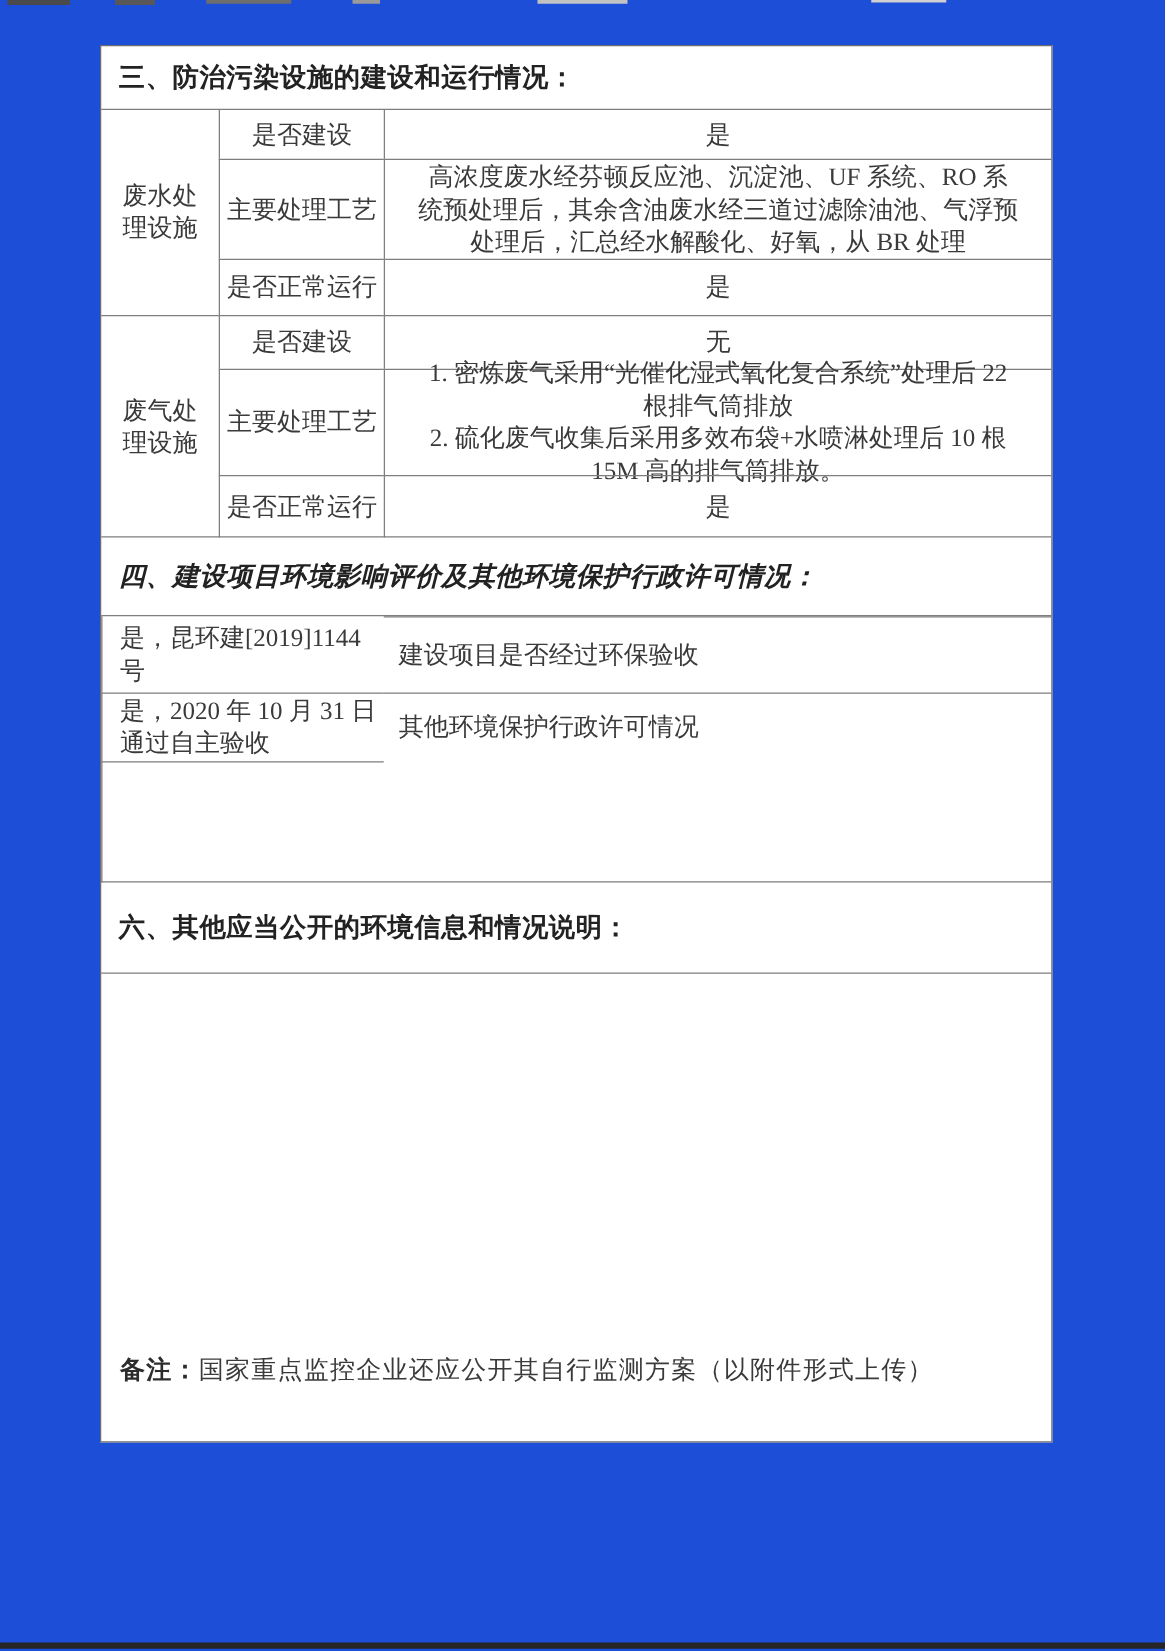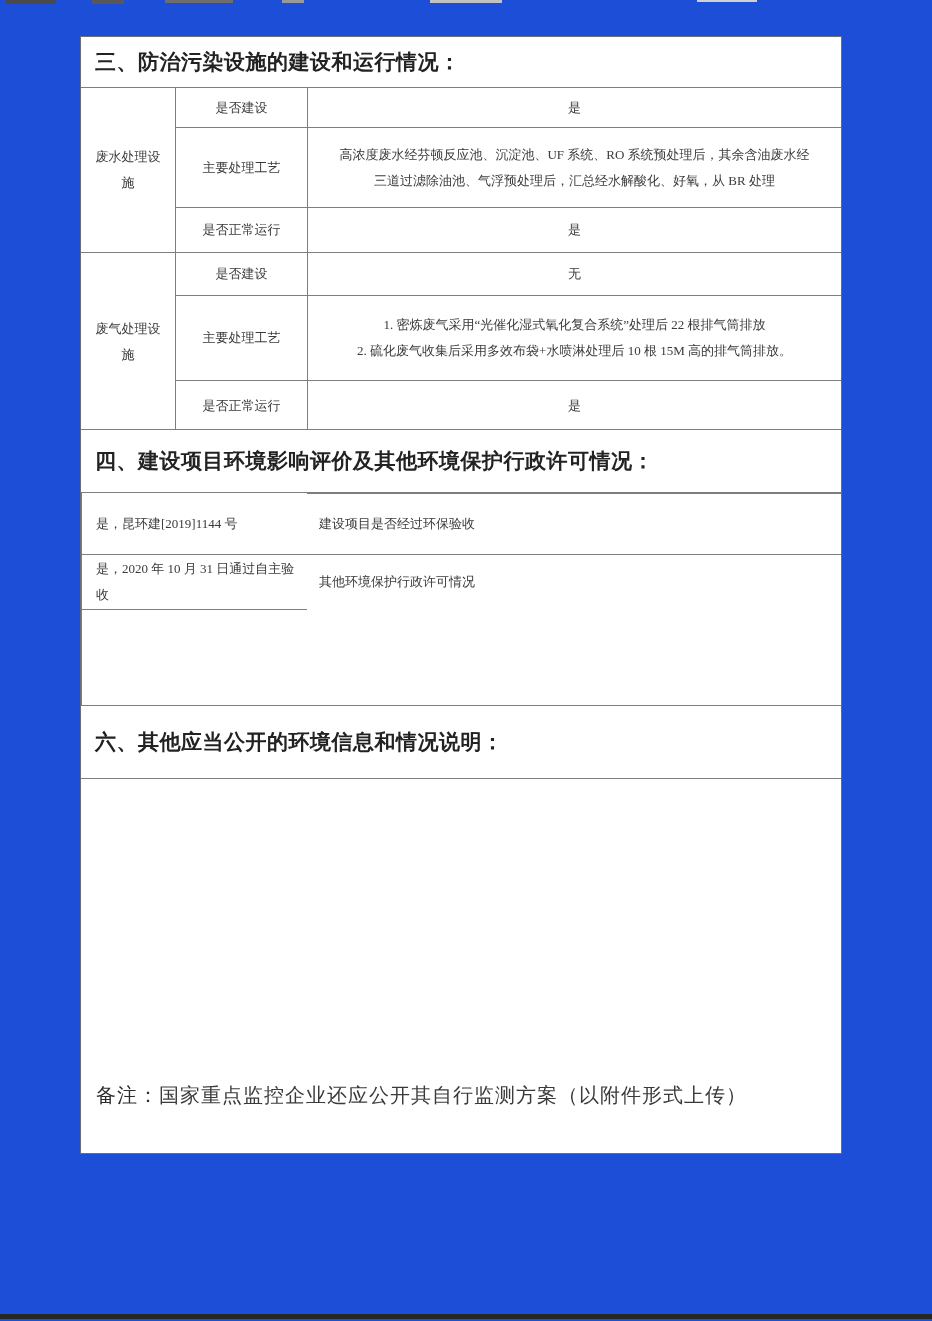--- a/index.html
+++ b/index.html
@@ -36,54 +36,54 @@
   .hdr{display:flex;align-items:center;padding-left:14px;}
   .hdr .h{
     font-family:var(--sans);font-weight:700;font-size:21px;
     color:var(--head-ink);letter-spacing:0.5px;
   }
   .hdr .suffix{
     font-family:var(--serif);font-weight:400;font-size:20px;
     color:#454545;letter-spacing:1px;
   }
   .s3h{height:50px;}
-  .s4h{height:63px;}
+  .s4h{height:63px;font-style:italic;}
   .s5{height:78px;}
   .s6h{height:73px;align-items:center;}
 
   
   .grid3{
     display:grid;height:342px;
     grid-template-columns:94px 132px 1fr;
     grid-template-rows:39px 80px 45px 43px 85px 50px;
   }
   .cell{
     box-sizing:border-box;display:flex;align-items:center;justify-content:center;
-    text-align:center;font-size:13px;line-height:26px;color:var(--body-ink);
+    text-align:center;font-size:20px;line-height:26px;color:var(--body-ink);
   }
   .bt{border-top:1px solid var(--line);}
   .bl{border-left:1px solid var(--line);}
   .gcell{word-break:break-all;padding:0 11px;}
   .g1{grid-column:1;grid-row:1/4;}
   .g2{grid-column:1;grid-row:4/7;}
   .vtext{padding:6px 26px;white-space:pre-line;}
 
   
   .grid4{
     display:grid;height:213px;
     grid-template-columns:226px 1fr;
     grid-template-rows:61px 55px 97px;
   }
   .lcell{justify-content:flex-start;text-align:left;padding-left:12px;}
   .vleft{justify-content:flex-start;text-align:left;padding-left:14px;}
 
   
   .bigbox{position:relative;height:375px;}
   .note{position:absolute;left:15px;bottom:44px;font-size:20px;letter-spacing:1px;}
-  .note-label{font-weight:400;color:#2c2c2c;}
+  .note-label{font-weight:700;color:#2c2c2c;}
   .note-text{color:var(--body-ink);margin-top:41px;}
 </style>
 </head>
 <body>
 
 <div class="page">
 
   <div class="artifact a1"></div>
   <div class="artifact a2"></div>
   <div class="artifact a3"></div>

